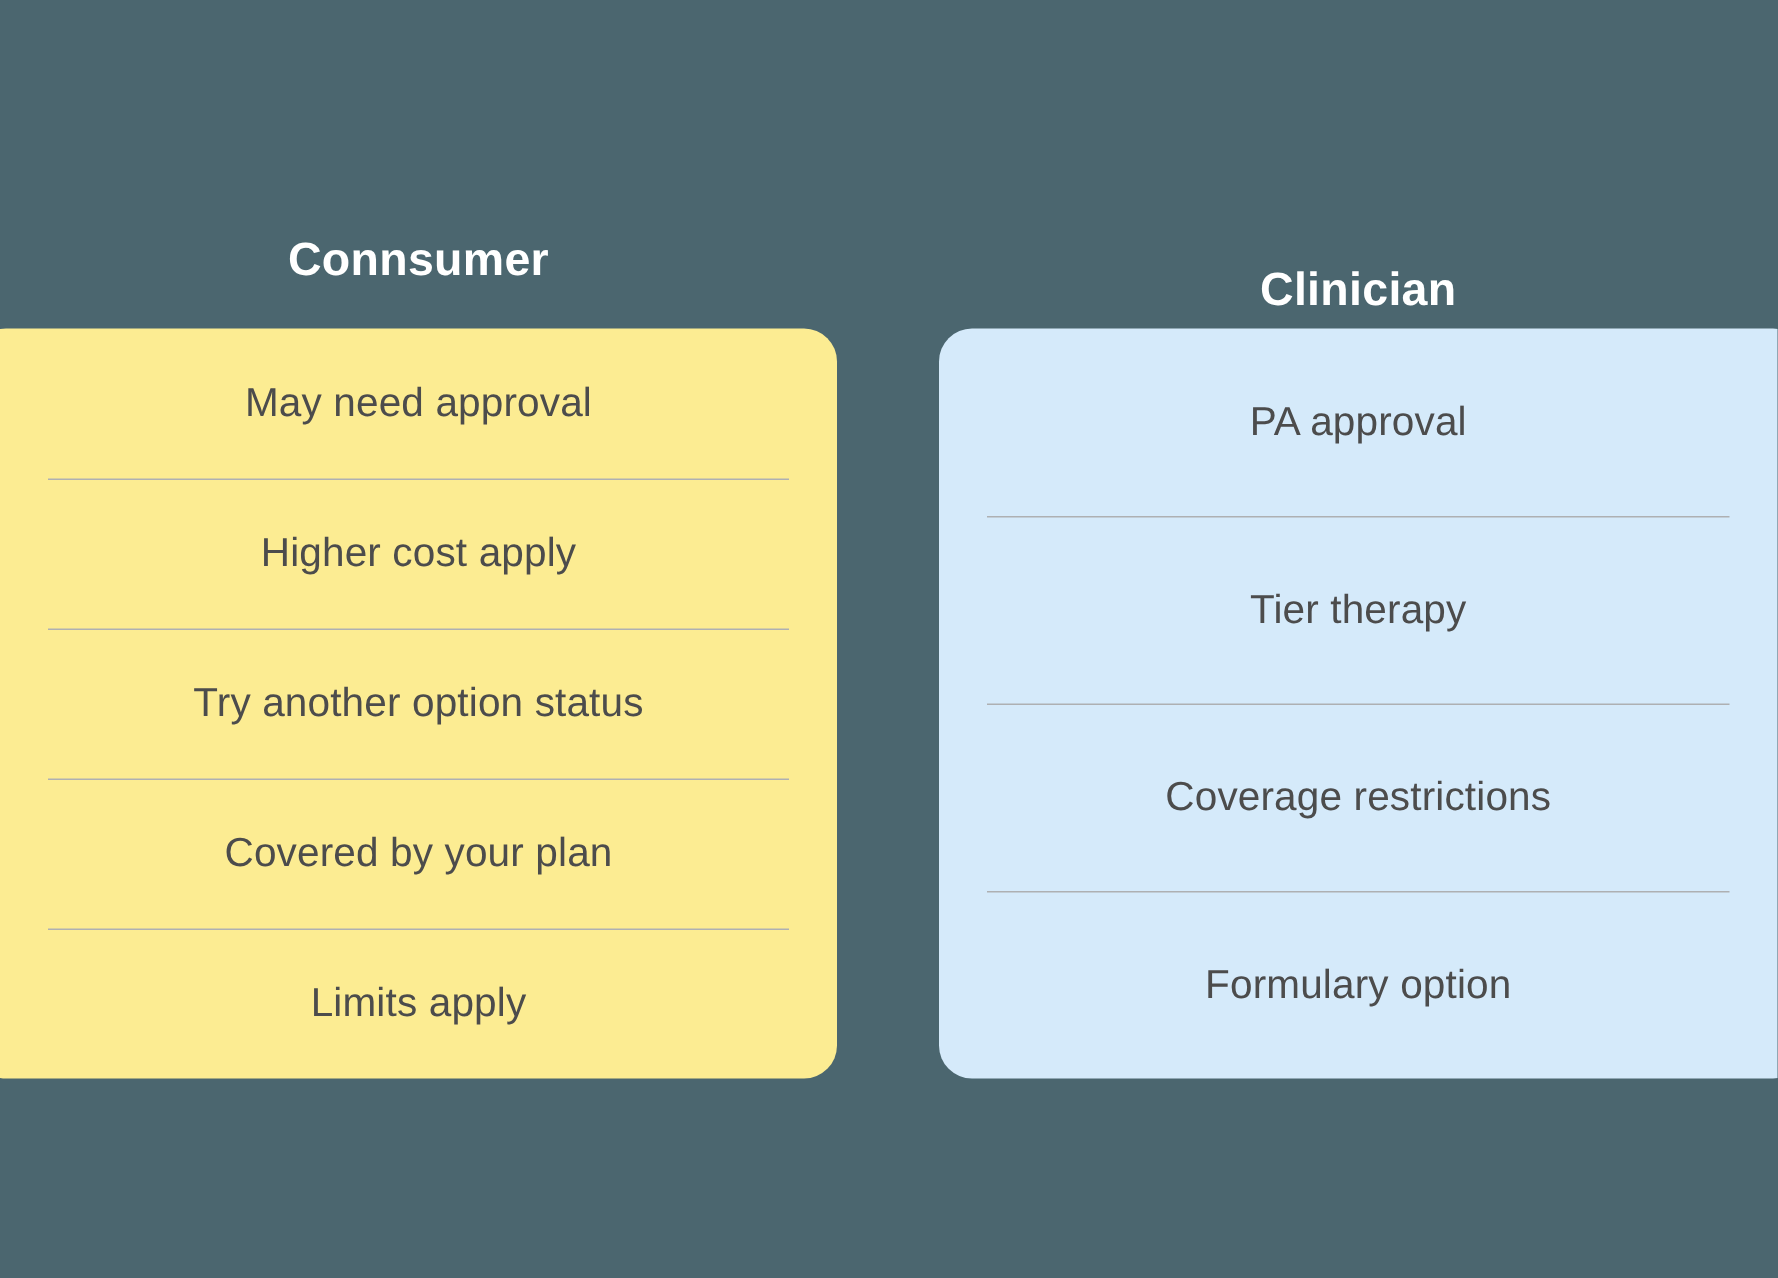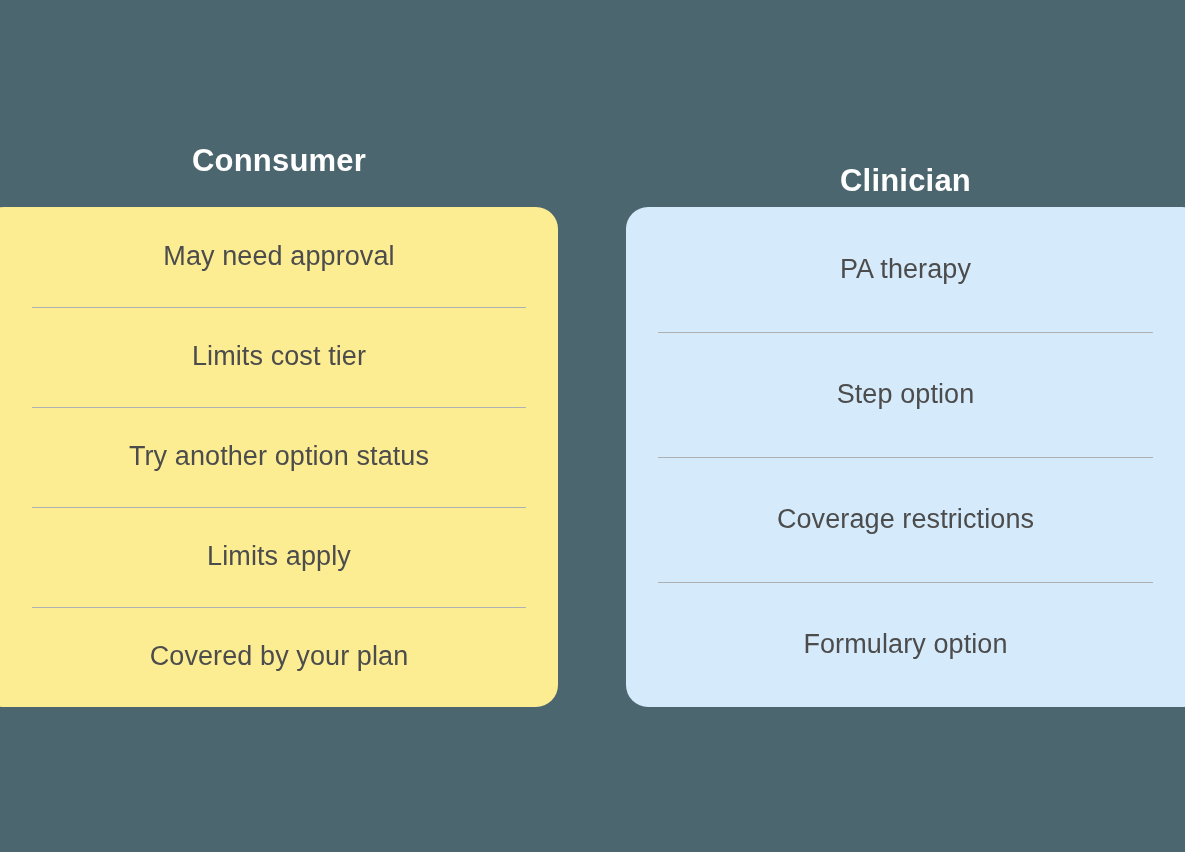--- a/index.html
+++ b/index.html
@@ -11,21 +11,21 @@
     height: 852px;
     background: #4b666f;
     font-family: "Liberation Sans", sans-serif;
     overflow: hidden;
     position: relative;
   }
 
   .board {
     position: absolute;
     left: 0;
-    top: 0;
+    top: 12px;
     width: 1185px;
     height: 620px;
   }
 
   
   .col-header {
     position: absolute;
     top: 140px;
     height: 42px;
     line-height: 42px;
@@ -107,41 +107,41 @@
   <div class="col-header left">Connsumer</div>
 
   <div class="col-header right">Clinician</div>
 
   <div class="card left">
     <div class="card-inner">
       <div class="card-row">
         <span class="row-label">May need approval</span>
       </div>
       <div class="card-row">
-        <span class="row-label">Limits cost tier</span>
+        <span class="row-label">Higher cost apply</span>
       </div>
       <div class="card-row">
         <span class="row-label">Try another option status</span>
       </div>
       <div class="card-row">
-        <span class="row-label">Limits apply</span>
+        <span class="row-label">Covered by your plan</span>
       </div>
       <div class="card-row">
-        <span class="row-label">Covered by your plan</span>
+        <span class="row-label">Limits apply</span>
       </div>
     </div>
   </div>
 
   <div class="card right">
     <div class="card-inner">
       <div class="card-row">
-        <span class="row-label">PA therapy</span>
+        <span class="row-label">PA approval</span>
       </div>
       <div class="card-row">
-        <span class="row-label">Step option</span>
+        <span class="row-label">Tier therapy</span>
       </div>
       <div class="card-row">
         <span class="row-label">Coverage restrictions</span>
       </div>
       <div class="card-row">
         <span class="row-label">Formulary option</span>
       </div>
     </div>
   </div>
 

